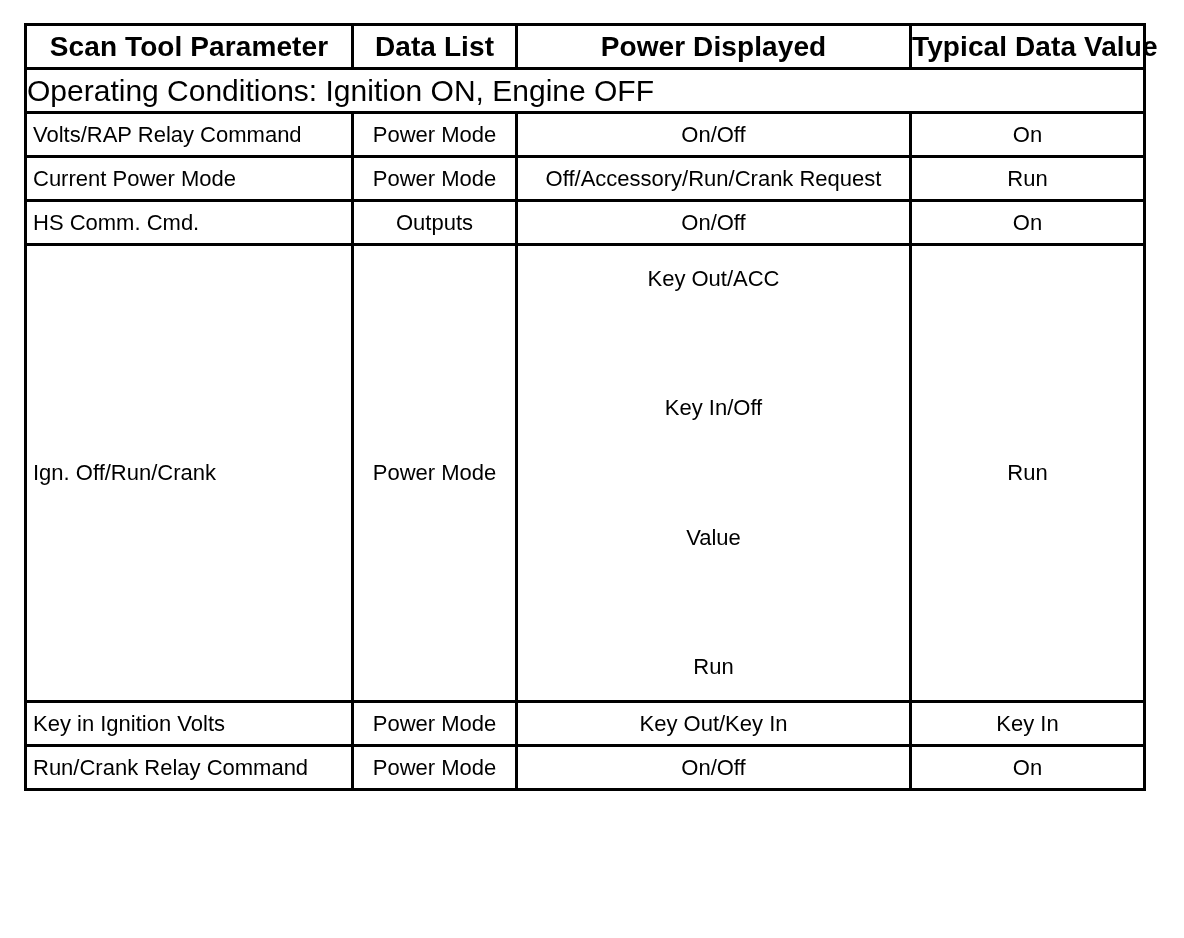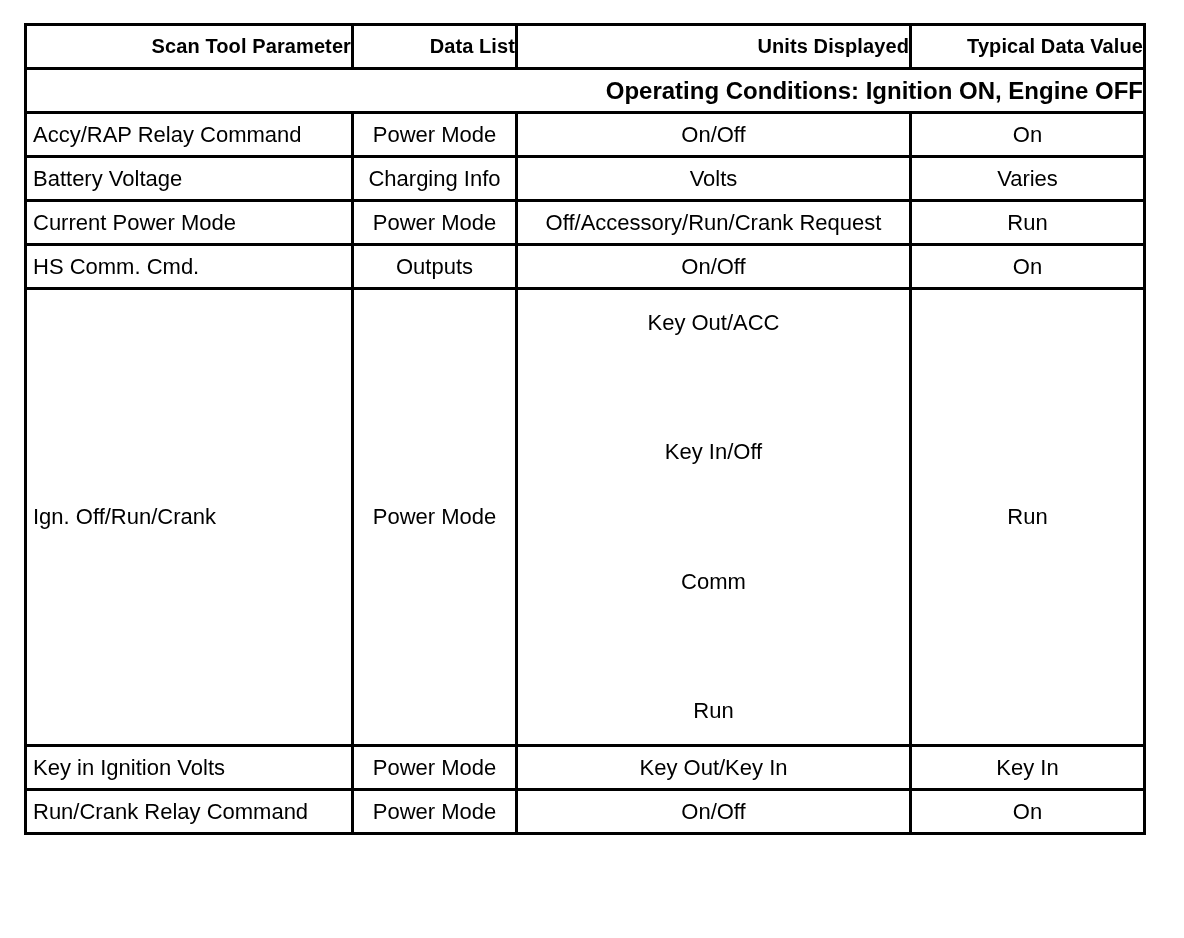--- a/index.html
+++ b/index.html
@@ -42,32 +42,32 @@
   }
 
   
   col.c-param { width: 327px; }
   col.c-list  { width: 164px; }
   col.c-units { width: 394px; }
   col.c-value { width: 234px; }
 
   th.head-cell {
     height: 41px;
-    font-size: 20px;
+    font-size: 28px;
     font-weight: bold;
-    text-align: right;
+    text-align: center;
     letter-spacing: 0.1px;
     white-space: nowrap;
   }
 
   td.banner-cell {
     height: 41px;
-    font-size: 24px;
-    font-weight: bold;
-    text-align: right;
+    font-size: 30px;
+    font-weight: normal;
+    text-align: left;
     white-space: nowrap;
   }
 
   td.cell {
     height: 41px;
     font-size: 22px;
     font-weight: normal;
     text-align: center;
     white-space: nowrap;
   }
@@ -114,44 +114,38 @@
       <col class="c-param">
       <col class="c-list">
       <col class="c-units">
       <col class="c-value">
     </colgroup>
 
     <thead>
       <tr>
         <th class="head-cell">Scan Tool Parameter</th>
         <th class="head-cell">Data List</th>
-        <th class="head-cell">Units Displayed</th>
+        <th class="head-cell">Power Displayed</th>
         <th class="head-cell">Typical Data Value</th>
       </tr>
     </thead>
 
     <tbody>
 
       <tr>
         <td class="banner-cell" colspan="4">Operating Conditions: Ignition ON, Engine OFF</td>
       </tr>
 
       <tr>
-        <td class="cell param">Accy/RAP Relay Command</td>
+        <td class="cell param">Volts/RAP Relay Command</td>
         <td class="cell">Power Mode</td>
         <td class="cell">On/Off</td>
         <td class="cell">On</td>
       </tr>
 
-      <tr>
-        <td class="cell param">Battery Voltage</td>
-        <td class="cell">Charging Info</td>
-        <td class="cell">Volts</td>
-        <td class="cell">Varies</td>
-      </tr>
 
       <tr>
         <td class="cell param">Current Power Mode</td>
         <td class="cell">Power Mode</td>
         <td class="cell">Off/Accessory/Run/Crank Request</td>
         <td class="cell">Run</td>
       </tr>
 
       <tr>
         <td class="cell param">HS Comm. Cmd.</td>
@@ -160,21 +154,21 @@
         <td class="cell">On</td>
       </tr>
 
       <tr class="tall-row">
         <td class="cell param">Ign. Off/Run/Crank</td>
         <td class="cell">Power Mode</td>
         <td class="cell units-stack">
           <div class="stack-inner">
             <div class="stack-line">Key Out/ACC</div>
             <div class="stack-line">Key In/Off</div>
-            <div class="stack-line">Comm</div>
+            <div class="stack-line">Value</div>
             <div class="stack-line">Run</div>
           </div>
         </td>
         <td class="cell">Run</td>
       </tr>
 
 
 
       <tr>
         <td class="cell param">Key in Ignition Volts</td>

